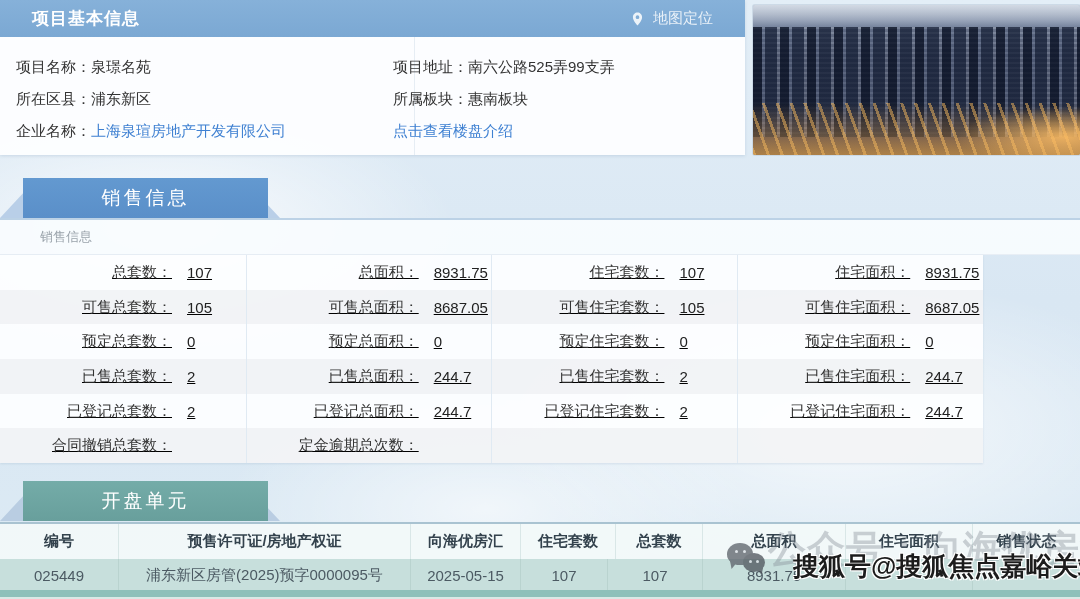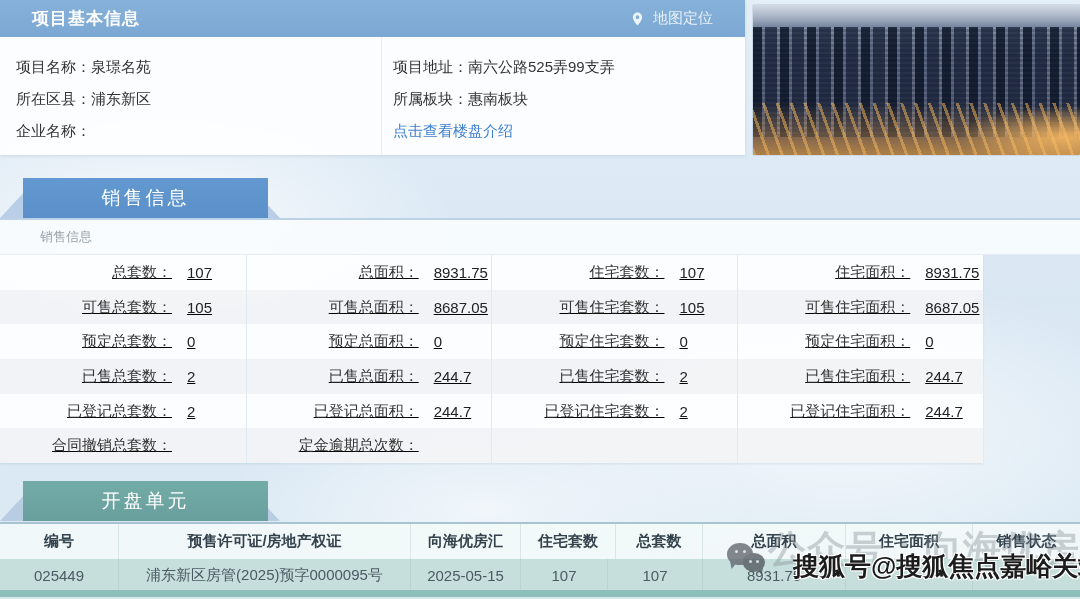--- a/index.html
+++ b/index.html
@@ -14,21 +14,21 @@
 
   
   .info-panel{left:0;top:0;width:745px;height:155px;background:rgba(253,254,255,.95);
     box-shadow:0 1px 3px rgba(120,150,180,.25);}
   .info-header{position:absolute;left:0;top:0;width:745px;height:37px;background:linear-gradient(180deg,#86b1d9,#7ba8d3);
     display:flex;align-items:center;justify-content:space-between;padding:0 32px;box-sizing:border-box;}
   .info-title{color:#fff;font-size:17px;font-weight:bold;letter-spacing:1px;}
   .map-btn{display:flex;align-items:center;gap:10px;color:rgba(255,255,255,.82);font-size:15px;cursor:pointer;}
   .info-body{position:absolute;left:0;top:37px;width:745px;height:118px;}
   .info-col{position:absolute;top:0;height:118px;padding:14px 0 0 16px;box-sizing:border-box;}
-  .info-col.left{left:0;width:382px;border-right:1px solid #e6edf4;}
+  .info-col.left{left:0;width:415px;border-right:1px solid #e6edf4;}
   .info-col.right{left:375px;width:370px;padding-left:18px;}
   .f-row{height:32px;display:flex;align-items:center;font-size:15px;color:#333;}
   .f-val{color:#333;}
   .f-link{color:#3f81d2;cursor:pointer;}
 
   
   .city-img{left:753px;top:5px;width:327px;height:150px;border-radius:2px;overflow:hidden;
     background:linear-gradient(180deg,#97a6ba 0%,#7e8ca5 10%,#5a6884 20%,#36415e 34%,#2b3550 68%,#413c50 84%,#6e5a44 100%);
     box-shadow:0 0 0 1px rgba(190,205,220,.6);}
   .city-sky{position:absolute;left:0;top:0;right:0;height:26px;
@@ -117,20 +117,21 @@
         <div class="f-row">
           <span>项目名称：</span>
           <span class="f-val">泉璟名苑</span>
         </div>
         <div class="f-row">
           <span>所在区县：</span>
           <span class="f-val">浦东新区</span>
         </div>
         <div class="f-row">
           <span>企业名称：</span>
+          <span class="f-link">上海泉瑄房地产开发有限公司</span>
         </div>
       </div>
       <div class="info-col right">
         <div class="f-row">
           <span>项目地址：</span>
           <span class="f-val">南六公路525弄99支弄</span>
         </div>
         <div class="f-row">
           <span>所属板块：</span>
           <span class="f-val">惠南板块</span>

